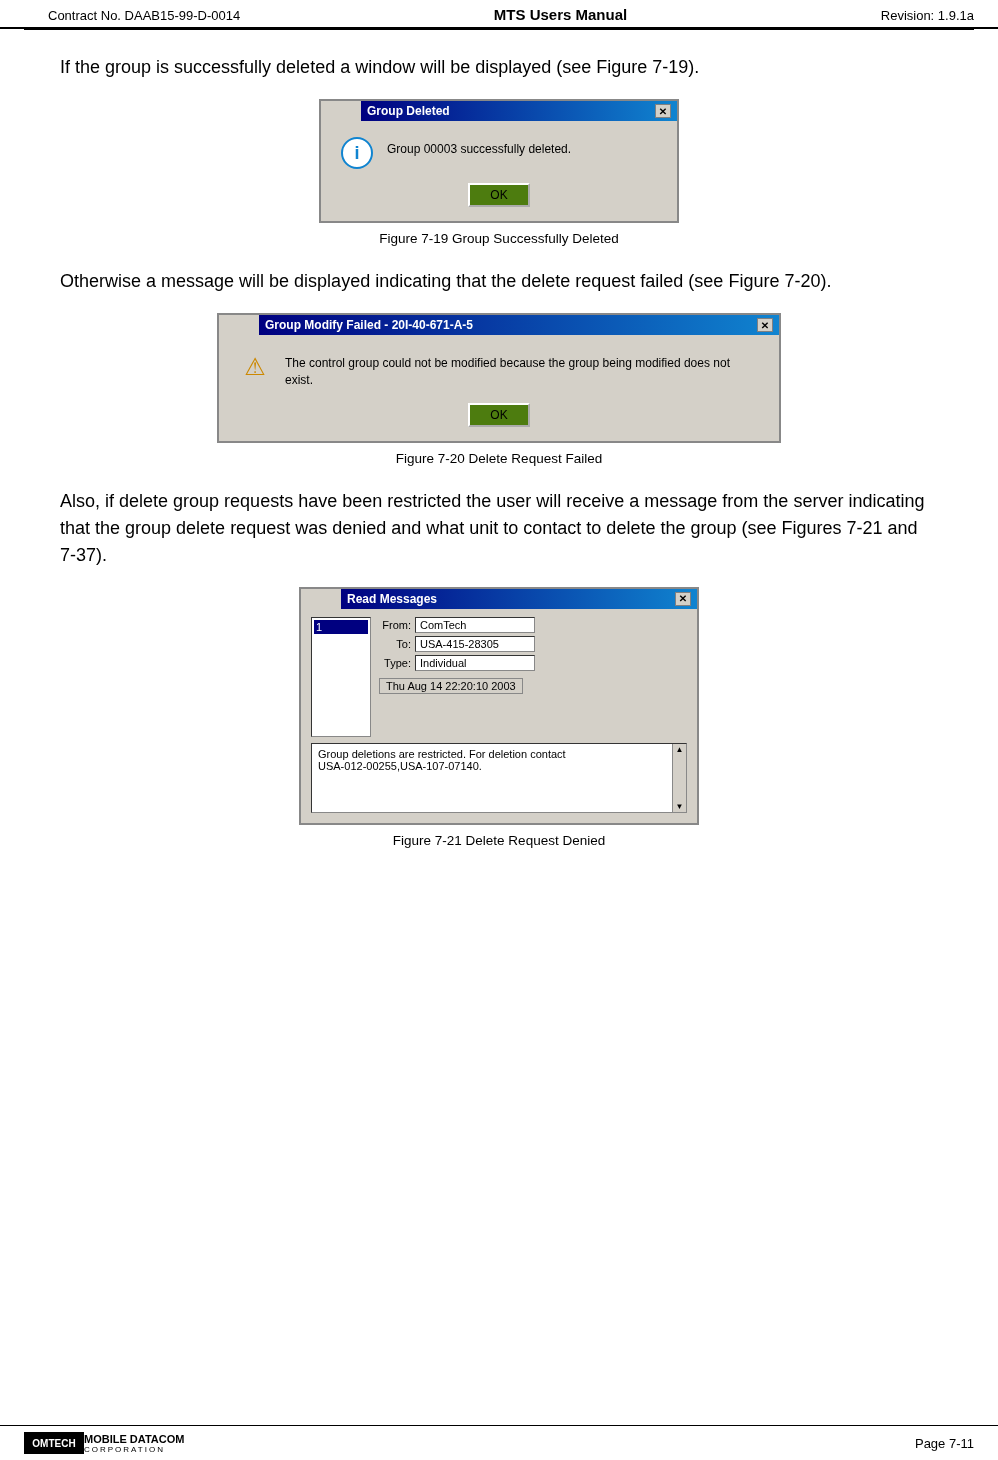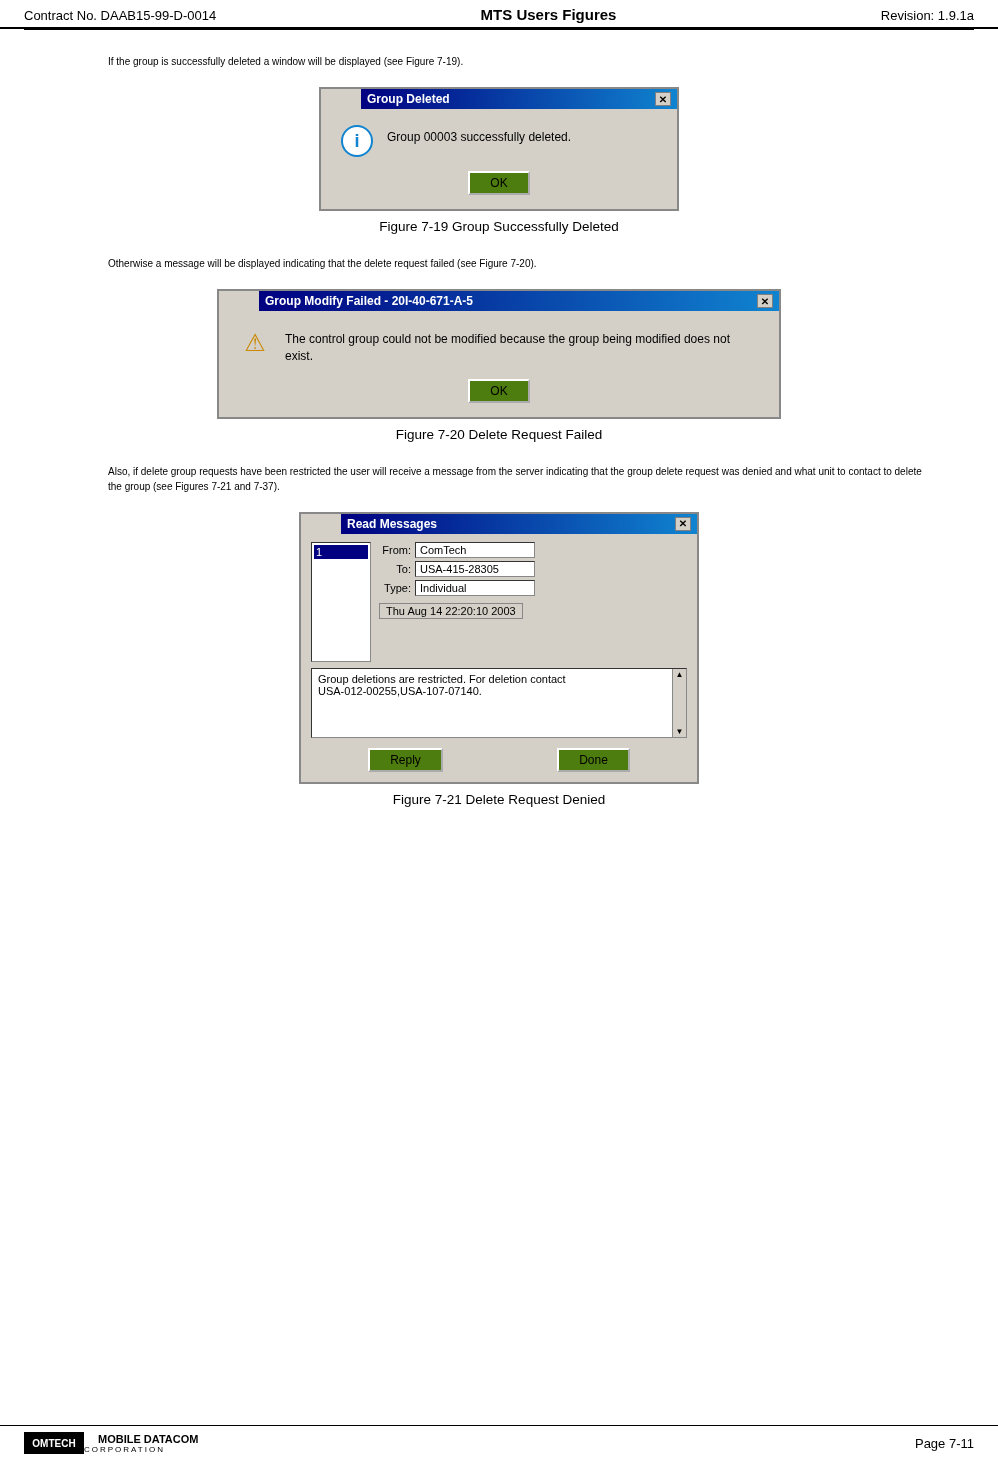--- a/index.html
+++ b/index.html
@@ -14,36 +14,35 @@
     }
 
     
     .page-header {
       display: flex;
       justify-content: space-between;
       align-items: baseline;
       padding: 6px 24px 4px 24px;
       border-bottom: 2px solid #000;
     }
-    .header-left { font-size: 13px; }
+    .header-left { font-size: 13px; margin-left: 24px; }
     .header-center { font-size: 15px; font-weight: bold; text-align: center; flex: 1; }
     .header-right { font-size: 13px; }
     .header-divider { border: none; border-top: 1px solid #000; margin: 0 24px 0 24px; }
 
     
     .page-content {
       padding: 24px 60px 60px 60px;
     }
 
     
     .body-text {
-      font-size: 10px;
+      font-size: 18px;
       line-height: 1.5;
       margin-bottom: 18px;
-      margin-left: 48px;
     }
 
     
     .figure-container {
       display: flex;
       flex-direction: column;
       align-items: center;
       margin: 18px 0 22px 0;
     }
     .figure-caption {
@@ -269,37 +268,36 @@
       height: 22px;
       background: #000;
       display: flex;
       align-items: center;
       justify-content: center;
     }
     .logo-text-main {
       font-size: 11px;
       font-weight: bold;
       color: #000;
-      padding-left: 14px;
     }
     .logo-sub {
       font-size: 8px;
       color: #000;
       letter-spacing: 2px;
     }
     .footer-page {
       font-size: 13px;
     }
   </style>
 </head>
 <body>
 
 <div class="page-header">
   <span class="header-left">Contract No. DAAB15-99-D-0014</span>
-  <span class="header-center">MTS Users Figures</span>
+  <span class="header-center">MTS Users Manual</span>
   <span class="header-right">Revision:  1.9.1a</span>
 </div>
 <hr class="header-divider">
 
 <div class="page-content">
 
   <p class="body-text">If the group is successfully deleted a window will be displayed (see Figure 7-19).</p>
 
   <div class="figure-container">
     <div class="win-dialog dialog-group-deleted">
@@ -377,24 +375,20 @@
 
         <div class="msg-content-area">
           <span style="white-space: pre-line; display: block; margin-right: 16px;">Group deletions are restricted. For deletion contact
 USA-012-00255,USA-107-07140.</span>
           <div class="msg-content-scrollbar">
             <span class="scrollbar-up">▲</span>
             <span class="scrollbar-dn">▼</span>
           </div>
         </div>
 
-        <div class="read-msg-buttons">
-          <button class="win-btn">Reply</button>
-          <button class="win-btn">Done</button>
-        </div>
       </div>
     </div>
     <div class="figure-caption">Figure 7-21   Delete Request Denied</div>
   </div>
 
 </div>
 
 <div class="page-footer">
   <div class="footer-logo">
     <div class="logo-box">

